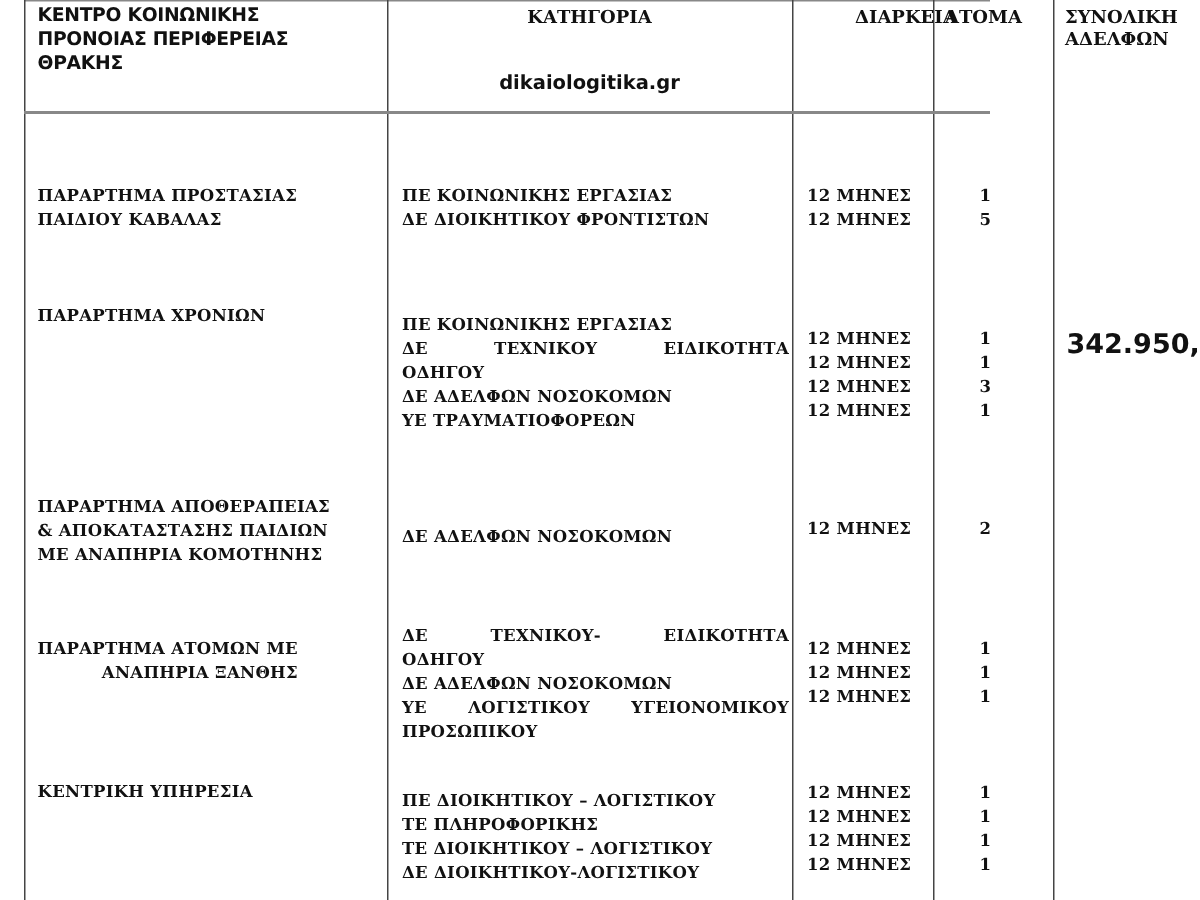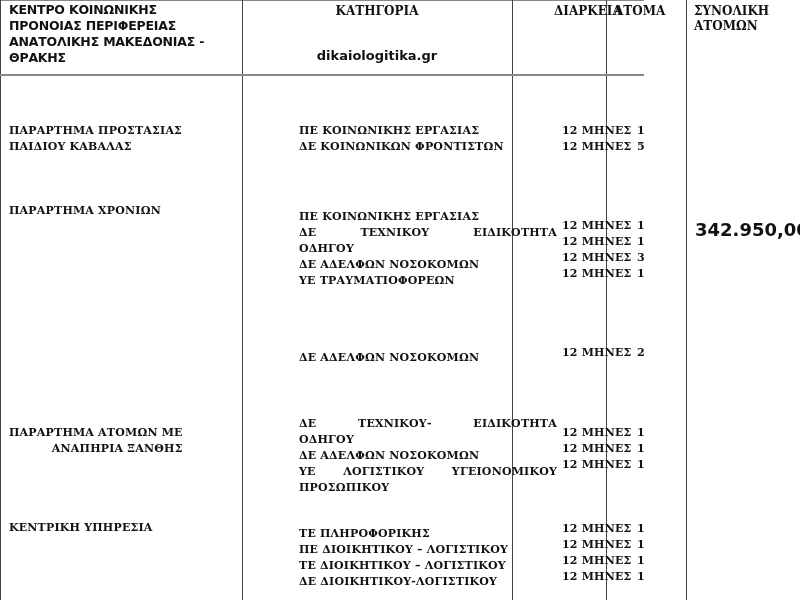--- a/index.html
+++ b/index.html
@@ -1,66 +1,65 @@
 <!DOCTYPE html>
 <html><head>
 <meta charset="utf-8">
 <style>
   html, body { margin:0; padding:0; background:#ffffff; }
   body { width:800px; height:600px; overflow:hidden; position:relative; color:#111; }
-  .page { position:absolute; left:0; top:0; width:644px; height:600px; }
+  .page { position:absolute; left:16px; top:0; width:644px; height:600px; }
   .vline { position:absolute; top:0; bottom:0; width:1px; background:#444; }
   .hline { position:absolute; left:0; right:0; height:2px; background:#888; }
   .topline { position:absolute; left:0; right:0; top:0; height:1px; background:#888; }
   .hdr { position:absolute; font-weight:bold; }
   .hdr-sans { font-family:"DejaVu Sans", sans-serif; font-size:12.5px; line-height:16px; letter-spacing:-0.2px; }
   .hdr-serif { font-family:"DejaVu Serif", serif; font-size:12px; line-height:15px; }
   .cell { position:absolute; font-family:"DejaVu Serif", serif; font-weight:bold; font-size:11px; line-height:16px; letter-spacing:0.2px; }
-  .cat { width:258px;margin-left:47px; }
+  .cat { width:258px; }
   .cat .ln { display:block; white-space:nowrap; }
   .cat .ln.just { text-align:justify; text-align-last:justify; }
-  .dur { text-align:left;margin-left:40px; }
+  .dur { text-align:left; }
   .num { text-align:center; width:60px; }
   .total { position:absolute; font-family:"DejaVu Sans", sans-serif; font-weight:bold; font-size:18px; }
   .site { position:absolute; font-family:"DejaVu Sans", sans-serif; font-weight:bold; font-size:13px; }
 </style>
 </head>
 <body>
 
 <div class="page">
   <div class="topline"></div>
   <div class="vline" style="left:0px;"></div>
   <div class="vline" style="left:242px;"></div>
   <div class="vline" style="left:512px;"></div>
   <div class="vline" style="left:606px;"></div>
   <div class="vline" style="left:686px;"></div>
   <div class="hline" style="top:74px;"></div>
 
   <div class="hdr hdr-sans" style="left:9px; top:2px;">
     <div>ΚΕΝΤΡΟ ΚΟΙΝΩΝΙΚΗΣ</div>
     <div>ΠΡΟΝΟΙΑΣ ΠΕΡΙΦΕΡΕΙΑΣ</div>
-    <div>ΑΝΑΤΟΛΙΚΗΣ ΜΑΚΕΔΟΝΙΑΣ -</div>
     <div>ΘΡΑΚΗΣ</div>
   </div>
   <div class="hdr hdr-serif" style="left:242px; width:270px; top:4px; text-align:center;">ΚΑΤΗΓΟΡΙΑ</div>
   <div class="site" style="left:242px; width:270px; top:48px; text-align:center;">dikaiologitika.gr</div>
   <div class="hdr hdr-serif" style="left:520px; top:4px;margin-left:34px;">ΔΙΑΡΚΕΙΑ</div>
   <div class="hdr hdr-serif" style="left:614px; top:4px;">ΑΤΟΜΑ</div>
   <div class="hdr hdr-serif" style="left:694px; top:4px;">
     <div>ΣΥΝΟΛΙΚΗ</div>
-    <div>ΑΤΟΜΩΝ</div>
+    <div>ΑΔΕΛΦΩΝ</div>
   </div>
 
   <div class="cell" style="left:9px; top:123px;">
     <div>ΠΑΡΑΡΤΗΜΑ ΠΡΟΣΤΑΣΙΑΣ</div>
     <div>ΠΑΙΔΙΟΥ ΚΑΒΑΛΑΣ</div>
   </div>
   <div class="cell cat" style="left:252px; top:123px;">
     <span class="ln">ΠΕ ΚΟΙΝΩΝΙΚΗΣ ΕΡΓΑΣΙΑΣ</span>
-    <span class="ln">ΔΕ ΚΟΙΝΩΝΙΚΩΝ ΦΡΟΝΤΙΣΤΩΝ</span>
+    <span class="ln">ΔΕ ΔΙΟΙΚΗΤΙΚΟΥ ΦΡΟΝΤΙΣΤΩΝ</span>
   </div>
   <div class="cell dur" style="left:522px; top:123px;">
     <div>12 ΜΗΝΕΣ</div>
     <div>12 ΜΗΝΕΣ</div>
   </div>
   <div class="cell num" style="left:611px; top:123px;">
     <div>1</div>
     <div>5</div>
   </div>
 
@@ -81,20 +80,25 @@
     <div>12 ΜΗΝΕΣ</div>
   </div>
   <div class="cell num" style="left:611px; top:218px;">
     <div>1</div>
     <div>1</div>
     <div>3</div>
     <div>1</div>
   </div>
   <div class="total" style="left:695px; top:219px;">342.950,00€</div>
 
+  <div class="cell" style="left:9px; top:330px;">
+    <div>ΠΑΡΑΡΤΗΜΑ ΑΠΟΘΕΡΑΠΕΙΑΣ</div>
+    <div>&amp; ΑΠΟΚΑΤΑΣΤΑΣΗΣ ΠΑΙΔΙΩΝ</div>
+    <div>ΜΕ ΑΝΑΠΗΡΙΑ ΚΟΜΟΤΗΝΗΣ</div>
+  </div>
   <div class="cell cat" style="left:252px; top:350px;">
     <span class="ln">ΔΕ ΑΔΕΛΦΩΝ ΝΟΣΟΚΟΜΩΝ</span>
   </div>
   <div class="cell dur" style="left:522px; top:345px;">
     <div>12 ΜΗΝΕΣ</div>
   </div>
   <div class="cell num" style="left:611px; top:345px;">
     <div>2</div>
   </div>
 
@@ -117,22 +121,22 @@
   <div class="cell num" style="left:611px; top:425px;">
     <div>1</div>
     <div>1</div>
     <div>1</div>
   </div>
 
   <div class="cell" style="left:9px; top:520px;">
     <div>ΚΕΝΤΡΙΚΗ ΥΠΗΡΕΣΙΑ</div>
   </div>
   <div class="cell cat" style="left:252px; top:526px;">
+    <span class="ln">ΠΕ ΔΙΟΙΚΗΤΙΚΟΥ – ΛΟΓΙΣΤΙΚΟΥ</span>
     <span class="ln">ΤΕ ΠΛΗΡΟΦΟΡΙΚΗΣ</span>
-    <span class="ln">ΠΕ ΔΙΟΙΚΗΤΙΚΟΥ – ΛΟΓΙΣΤΙΚΟΥ</span>
     <span class="ln">ΤΕ ΔΙΟΙΚΗΤΙΚΟΥ – ΛΟΓΙΣΤΙΚΟΥ</span>
     <span class="ln">ΔΕ ΔΙΟΙΚΗΤΙΚΟΥ-ΛΟΓΙΣΤΙΚΟΥ</span>
   </div>
   <div class="cell dur" style="left:522px; top:521px;">
     <div>12 ΜΗΝΕΣ</div>
     <div>12 ΜΗΝΕΣ</div>
     <div>12 ΜΗΝΕΣ</div>
     <div>12 ΜΗΝΕΣ</div>
   </div>
   <div class="cell num" style="left:611px; top:521px;">

